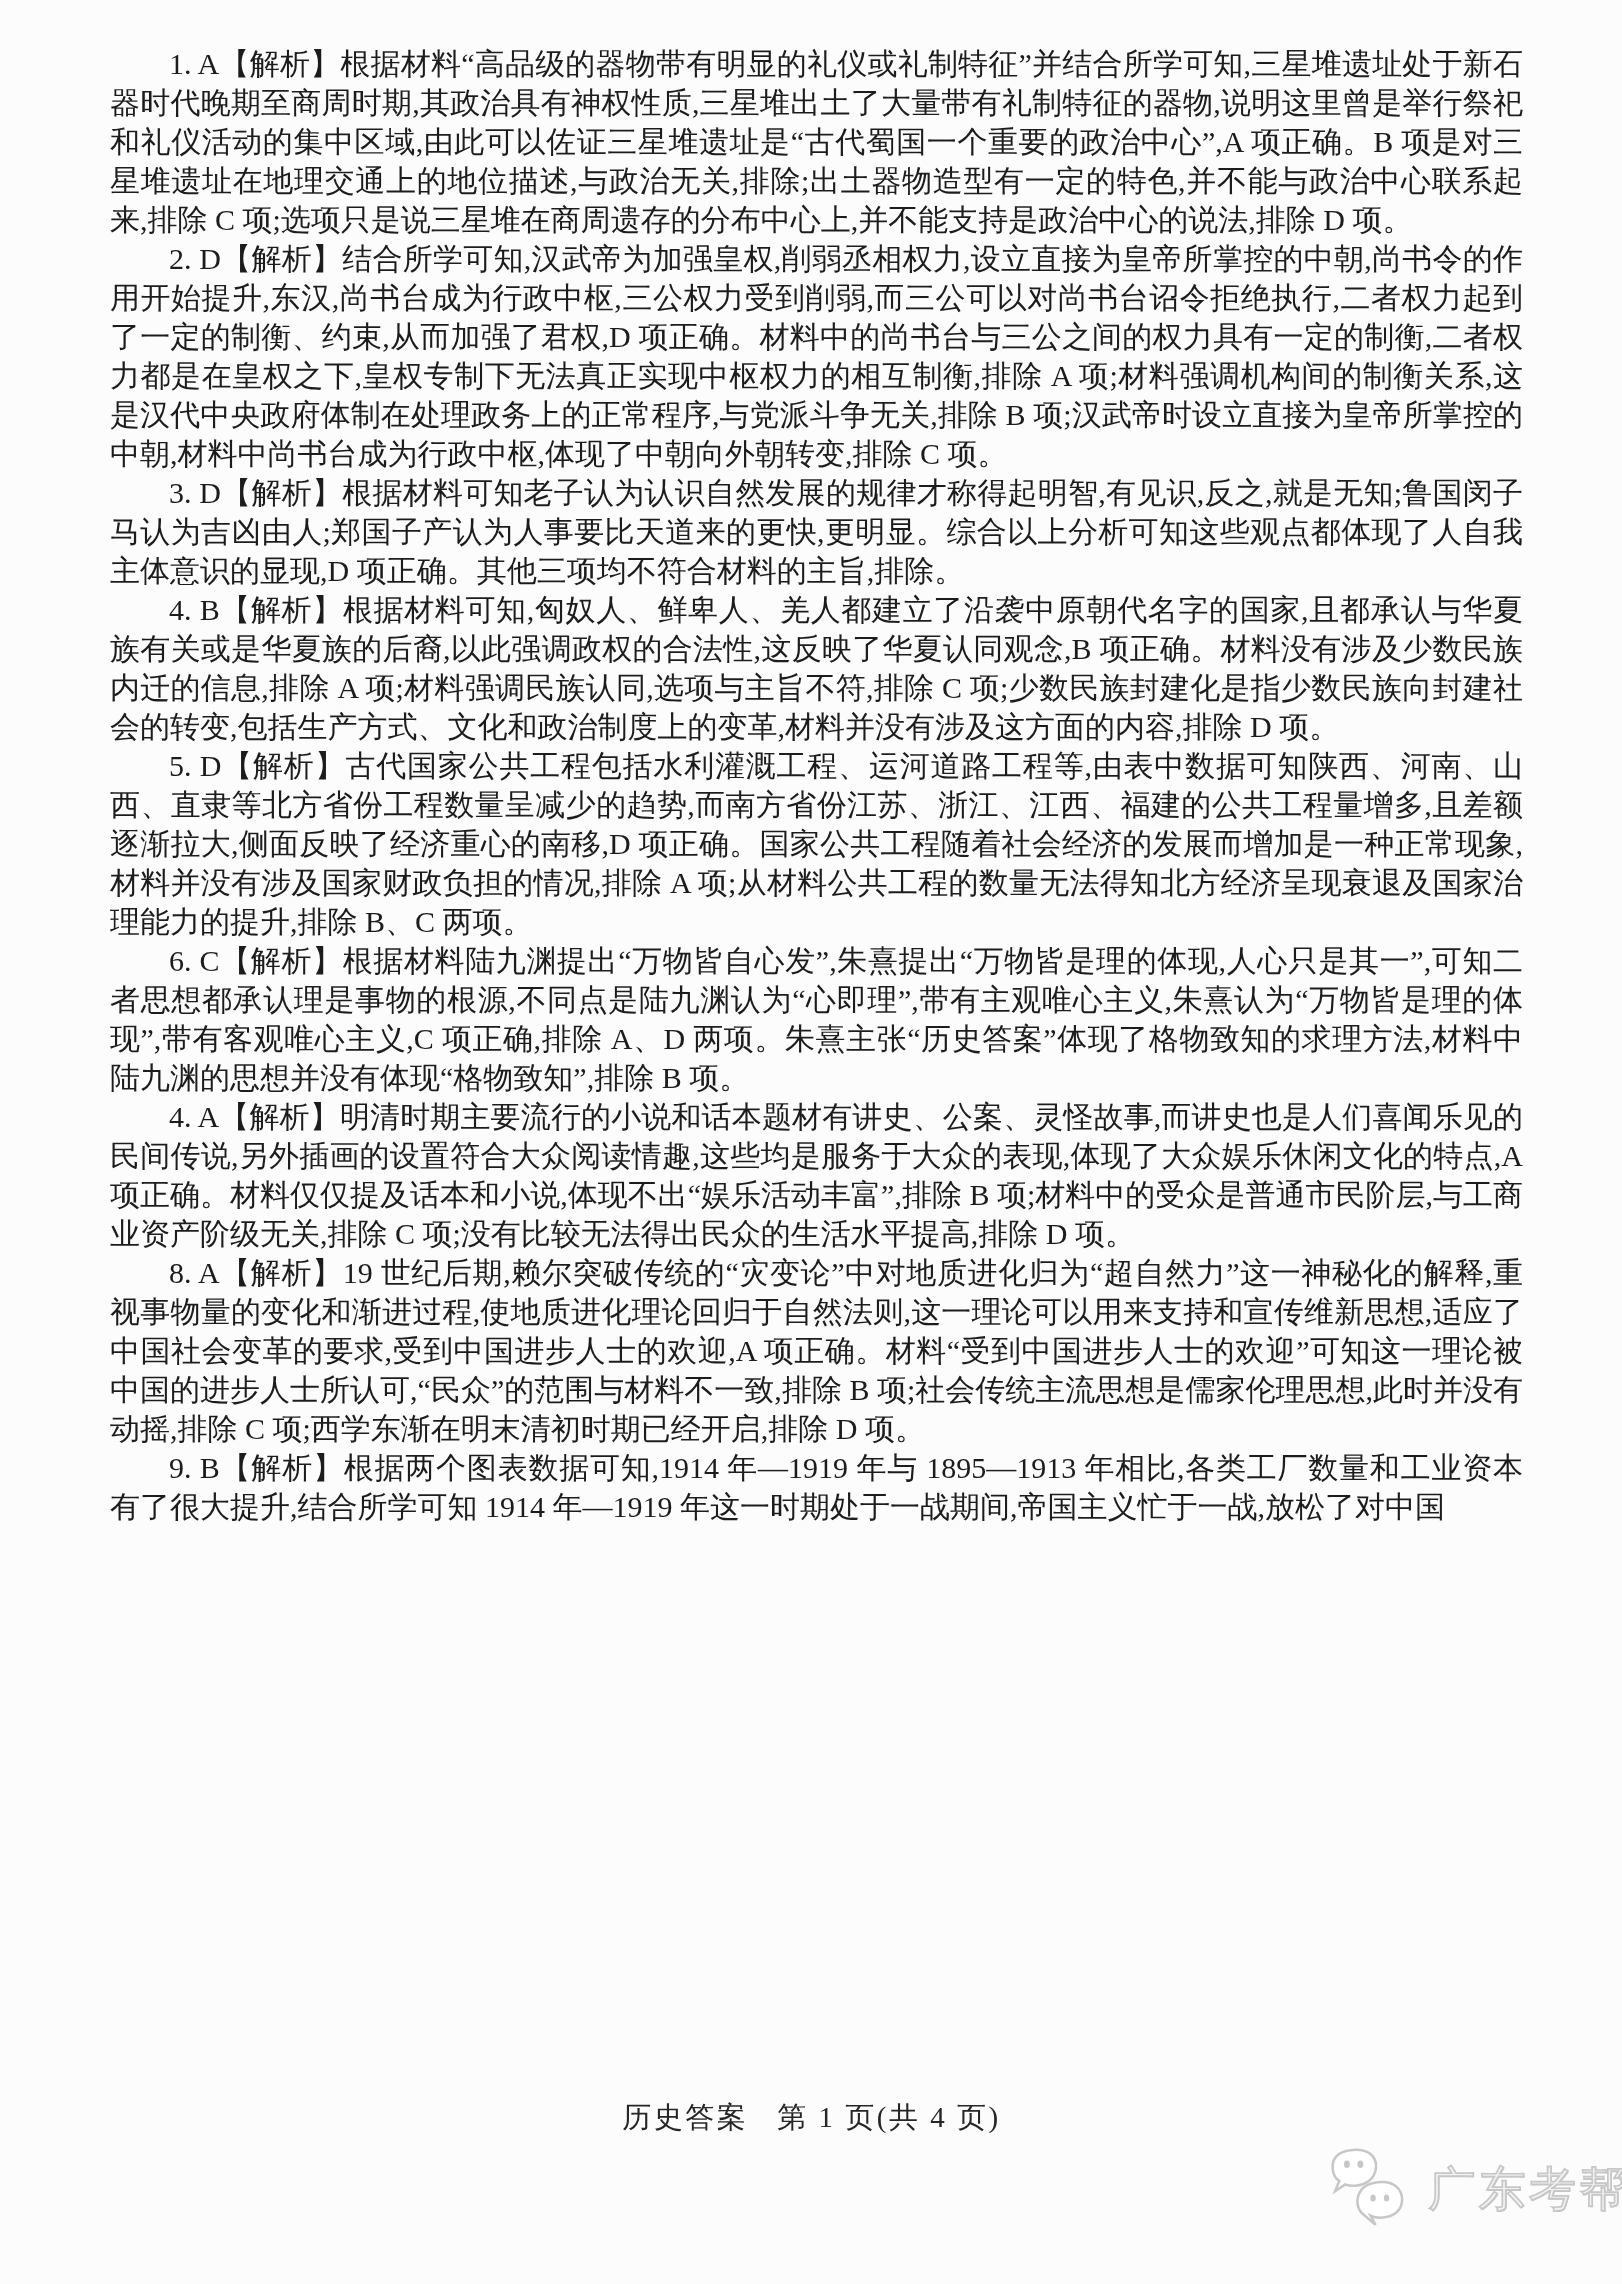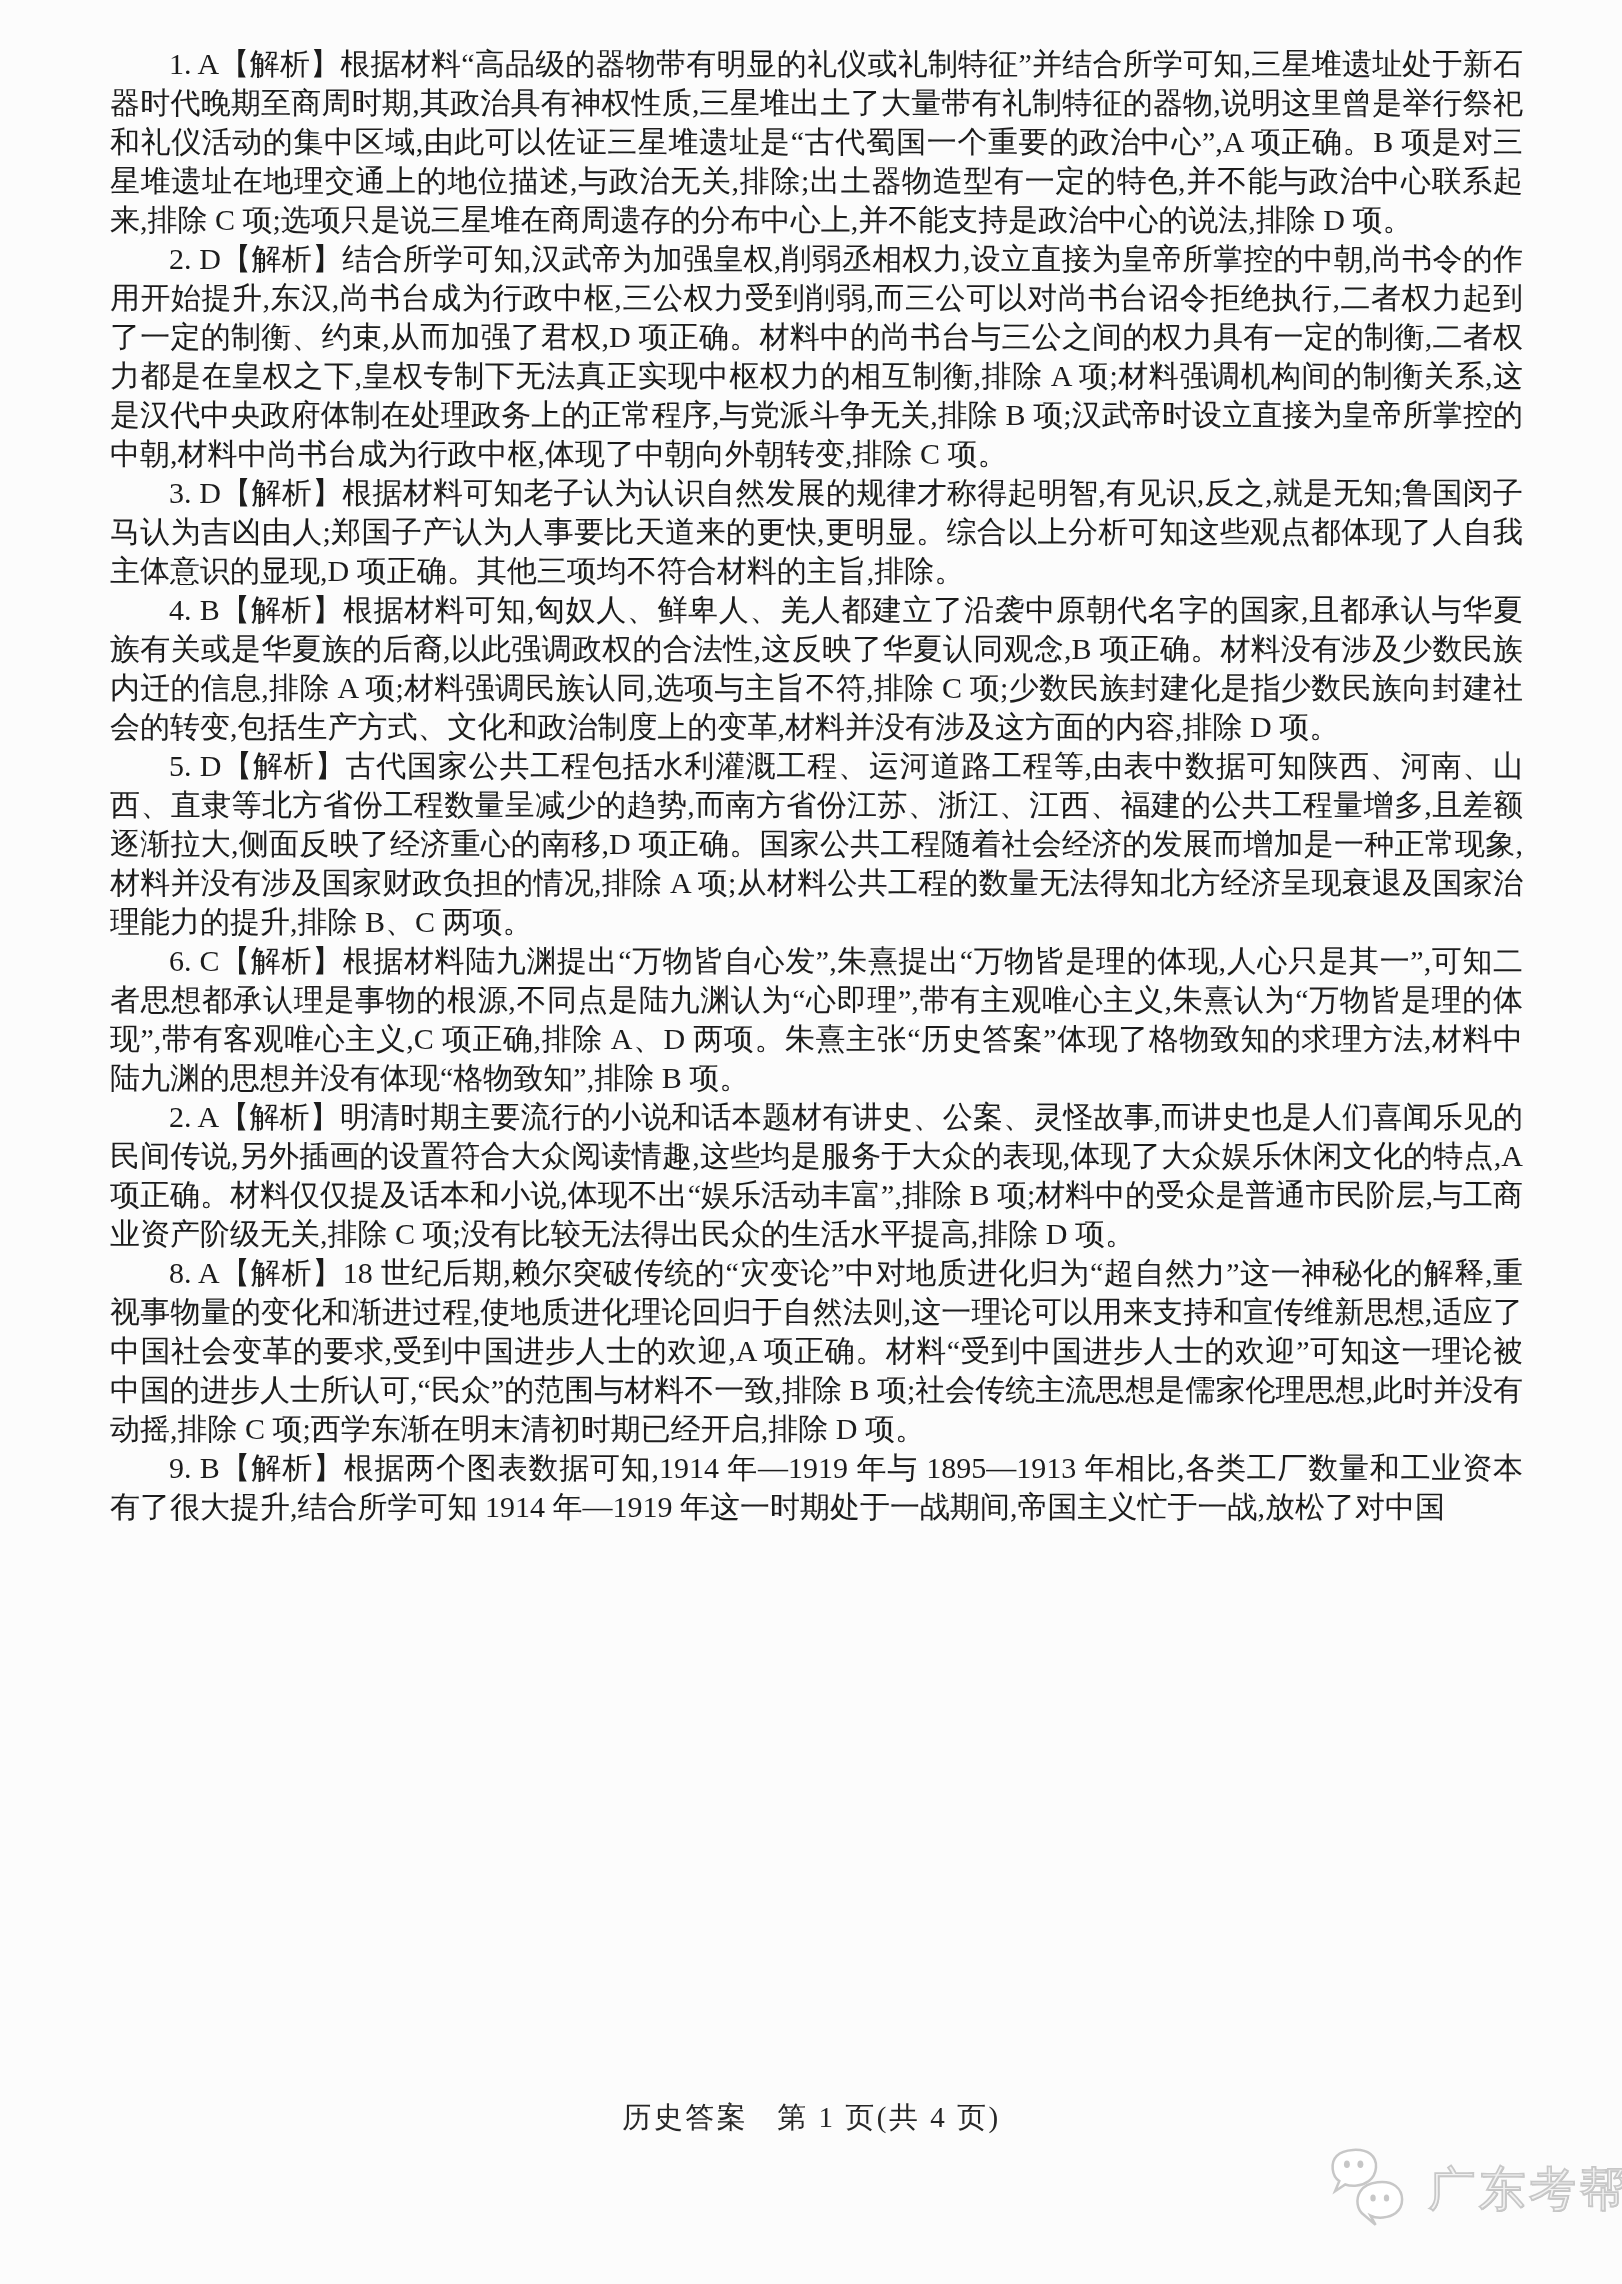--- a/index.html
+++ b/index.html
@@ -92,22 +92,22 @@
   <div class="content">
 
 
     <div class="answers">
       <p><span>1. A</span><span class="analysis-tag">【解析】</span><span>根据材料“高品级的器物带有明显的礼仪或礼制特征”并结合所学可知,三星堆遗址处于新石器时代晚期至商周时期,其政治具有神权性质,三星堆出土了大量带有礼制特征的器物,说明这里曾是举行祭祀和礼仪活动的集中区域,由此可以佐证三星堆遗址是“古代蜀国一个重要的政治中心”,A 项正确。B 项是对三星堆遗址在地理交通上的地位描述,与政治无关,排除;出土器物造型有一定的特色,并不能与政治中心联系起来,排除 C 项;选项只是说三星堆在商周遗存的分布中心上,并不能支持是政治中心的说法,排除 D 项。</span></p>
       <p><span>2. D</span><span class="analysis-tag">【解析】</span><span>结合所学可知,汉武帝为加强皇权,削弱丞相权力,设立直接为皇帝所掌控的中朝,尚书令的作用开始提升,东汉,尚书台成为行政中枢,三公权力受到削弱,而三公可以对尚书台诏令拒绝执行,二者权力起到了一定的制衡、约束,从而加强了君权,D 项正确。材料中的尚书台与三公之间的权力具有一定的制衡,二者权力都是在皇权之下,皇权专制下无法真正实现中枢权力的相互制衡,排除 A 项;材料强调机构间的制衡关系,这是汉代中央政府体制在处理政务上的正常程序,与党派斗争无关,排除 B 项;汉武帝时设立直接为皇帝所掌控的中朝,材料中尚书台成为行政中枢,体现了中朝向外朝转变,排除 C 项。</span></p>
       <p><span>3. D</span><span class="analysis-tag">【解析】</span><span>根据材料可知老子认为认识自然发展的规律才称得起明智,有见识,反之,就是无知;鲁国闵子马认为吉凶由人;郑国子产认为人事要比天道来的更快,更明显。综合以上分析可知这些观点都体现了人自我主体意识的显现,D 项正确。其他三项均不符合材料的主旨,排除。</span></p>
       <p><span>4. B</span><span class="analysis-tag">【解析】</span><span>根据材料可知,匈奴人、鲜卑人、羌人都建立了沿袭中原朝代名字的国家,且都承认与华夏族有关或是华夏族的后裔,以此强调政权的合法性,这反映了华夏认同观念,B 项正确。材料没有涉及少数民族内迁的信息,排除 A 项;材料强调民族认同,选项与主旨不符,排除 C 项;少数民族封建化是指少数民族向封建社会的转变,包括生产方式、文化和政治制度上的变革,材料并没有涉及这方面的内容,排除 D 项。</span></p>
       <p><span>5. D</span><span class="analysis-tag">【解析】</span><span>古代国家公共工程包括水利灌溉工程、运河道路工程等,由表中数据可知陕西、河南、山西、直隶等北方省份工程数量呈减少的趋势,而南方省份江苏、浙江、江西、福建的公共工程量增多,且差额逐渐拉大,侧面反映了经济重心的南移,D 项正确。国家公共工程随着社会经济的发展而增加是一种正常现象,材料并没有涉及国家财政负担的情况,排除 A 项;从材料公共工程的数量无法得知北方经济呈现衰退及国家治理能力的提升,排除 B、C 两项。</span></p>
       <p><span>6. C</span><span class="analysis-tag">【解析】</span><span>根据材料陆九渊提出“万物皆自心发”,朱熹提出“万物皆是理的体现,人心只是其一”,可知二者思想都承认理是事物的根源,不同点是陆九渊认为“心即理”,带有主观唯心主义,朱熹认为“万物皆是理的体现”,带有客观唯心主义,C 项正确,排除 A、D 两项。朱熹主张“历史答案”体现了格物致知的求理方法,材料中陆九渊的思想并没有体现“格物致知”,排除 B 项。</span></p>
-      <p><span>2. A</span><span class="analysis-tag">【解析】</span><span>明清时期主要流行的小说和话本题材有讲史、公案、灵怪故事,而讲史也是人们喜闻乐见的民间传说,另外插画的设置符合大众阅读情趣,这些均是服务于大众的表现,体现了大众娱乐休闲文化的特点,A 项正确。材料仅仅提及话本和小说,体现不出“娱乐活动丰富”,排除 B 项;材料中的受众是普通市民阶层,与工商业资产阶级无关,排除 C 项;没有比较无法得出民众的生活水平提高,排除 D 项。</span></p>
-      <p><span>8. A</span><span class="analysis-tag">【解析】</span><span>18 世纪后期,赖尔突破传统的“灾变论”中对地质进化归为“超自然力”这一神秘化的解释,重视事物量的变化和渐进过程,使地质进化理论回归于自然法则,这一理论可以用来支持和宣传维新思想,适应了中国社会变革的要求,受到中国进步人士的欢迎,A 项正确。材料“受到中国进步人士的欢迎”可知这一理论被中国的进步人士所认可,“民众”的范围与材料不一致,排除 B 项;社会传统主流思想是儒家伦理思想,此时并没有动摇,排除 C 项;西学东渐在明末清初时期已经开启,排除 D 项。</span></p>
+      <p><span>4. A</span><span class="analysis-tag">【解析】</span><span>明清时期主要流行的小说和话本题材有讲史、公案、灵怪故事,而讲史也是人们喜闻乐见的民间传说,另外插画的设置符合大众阅读情趣,这些均是服务于大众的表现,体现了大众娱乐休闲文化的特点,A 项正确。材料仅仅提及话本和小说,体现不出“娱乐活动丰富”,排除 B 项;材料中的受众是普通市民阶层,与工商业资产阶级无关,排除 C 项;没有比较无法得出民众的生活水平提高,排除 D 项。</span></p>
+      <p><span>8. A</span><span class="analysis-tag">【解析】</span><span>19 世纪后期,赖尔突破传统的“灾变论”中对地质进化归为“超自然力”这一神秘化的解释,重视事物量的变化和渐进过程,使地质进化理论回归于自然法则,这一理论可以用来支持和宣传维新思想,适应了中国社会变革的要求,受到中国进步人士的欢迎,A 项正确。材料“受到中国进步人士的欢迎”可知这一理论被中国的进步人士所认可,“民众”的范围与材料不一致,排除 B 项;社会传统主流思想是儒家伦理思想,此时并没有动摇,排除 C 项;西学东渐在明末清初时期已经开启,排除 D 项。</span></p>
       <p><span>9. B</span><span class="analysis-tag">【解析】</span><span>根据两个图表数据可知,1914 年—1919 年与 1895—1913 年相比,各类工厂数量和工业资本有了很大提升,结合所学可知 1914 年—1919 年这一时期处于一战期间,帝国主义忙于一战,放松了对中国</span></p>
     </div>
   </div>
 
   <div class="page-footer">
     <span>历史答案</span><span class="gap"></span><span>第 1 页(共 4 页)</span>
   </div>
 
   <div class="watermark">
     <span>

